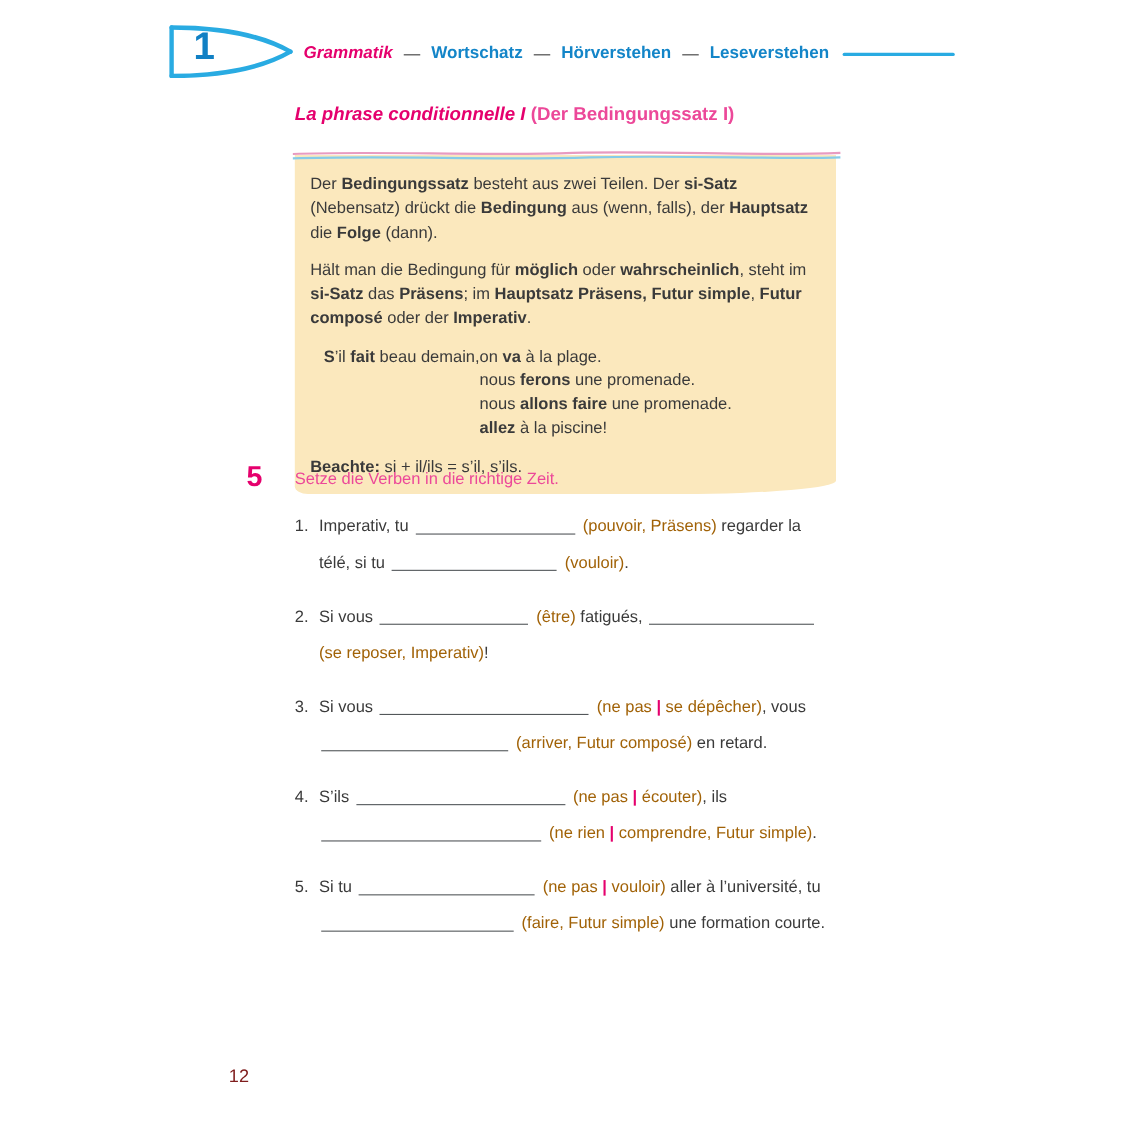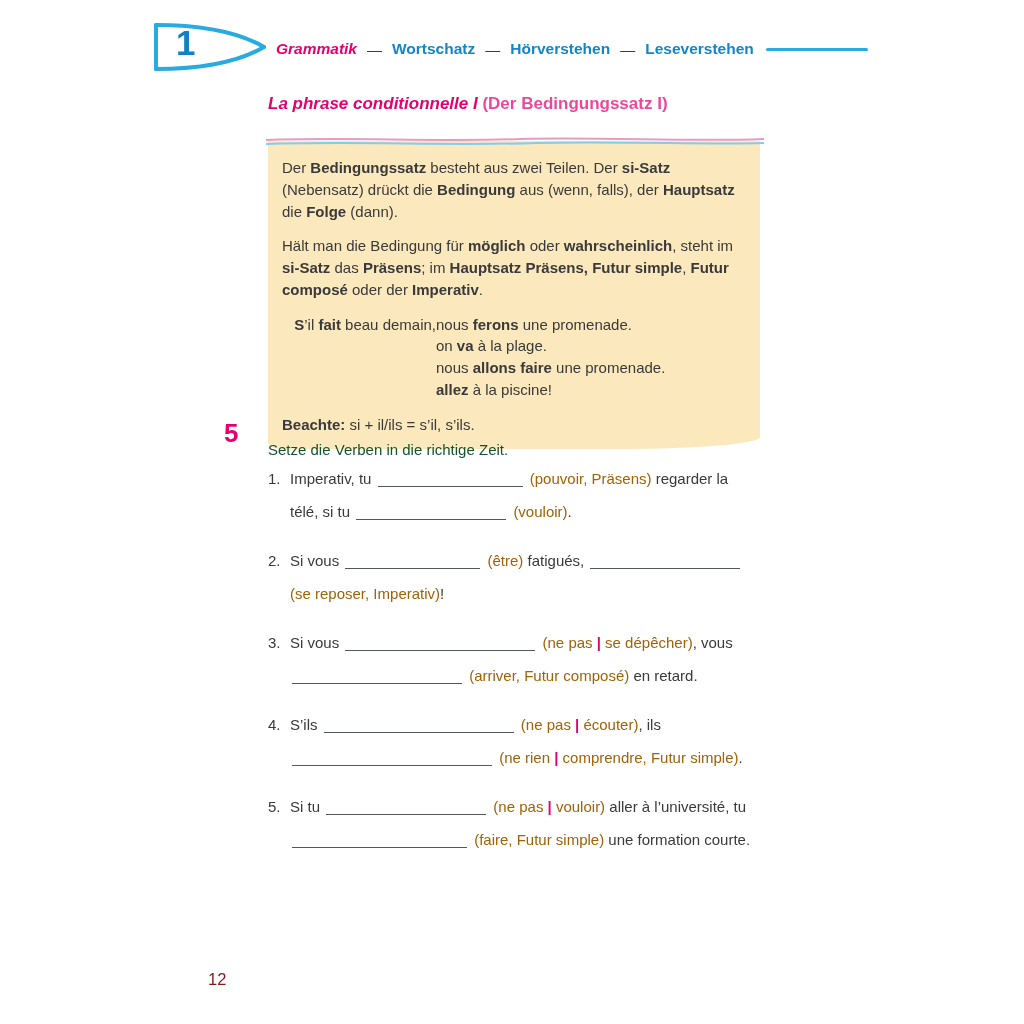--- a/index.html
+++ b/index.html
@@ -35,21 +35,21 @@
   
   .seg-n{font-weight:400;}
   .seg-b{font-weight:700;}
   .seg-g{font-weight:400;color:#a16207;}
   .seg-p{font-weight:700;color:#e5006d;}
   .blank{display:inline-block;border-bottom:1.4px solid #53575a;height:14px;
          vertical-align:-3px;margin:0 3px 0 2px;}
 
   
   .ex-num{position:absolute;left:224px;top:418px;font-size:26px;font-weight:800;color:#e5006d;}
-  .ex-instruction{position:absolute;left:268px;top:441px;font-size:15px;color:#14532d;}
+  .ex-instruction{position:absolute;left:268px;top:427px;font-size:15px;color:#ec4899;}
   .items{position:absolute;left:268px;top:462px;width:530px;font-size:15px;}
   .item{margin-bottom:16px;}
   .item-line{line-height:33px;white-space:nowrap;}
   .item-line.cont{padding-left:22px;}
   .item-num{display:inline-block;width:22px;}
 
   
   .page-num{position:absolute;left:208px;top:970px;font-size:16.5px;color:#7f1d1d;}
 </style>
 </head>
@@ -82,22 +82,22 @@
   <section class="infobox">
     <svg class="deco" width="500" height="12" viewBox="0 0 500 12">
       <path d="M0,4 C80,1 170,6 255,3 C340,1 425,6 498,3" stroke="#e89bc0" stroke-width="2" fill="none"></path>
       <path d="M0,8 C90,5 185,10 270,7 C360,5 445,9 498,7" stroke="#86cbe8" stroke-width="2" fill="none"></path>
     </svg>
     <p id="ib-p1"><span class="seg-n">Der </span><span class="seg-b">Bedingungssatz</span><span class="seg-n"> besteht aus zwei Teilen. Der </span><span class="seg-b">si-Satz</span><span class="seg-n"> (Nebensatz) drückt die </span><span class="seg-b">Bedingung</span><span class="seg-n"> aus (wenn, falls), der </span><span class="seg-b">Hauptsatz</span><span class="seg-n"> die </span><span class="seg-b">Folge</span><span class="seg-n"> (dann).</span></p>
     <p id="ib-p2"><span class="seg-n">Hält man die Bedingung für </span><span class="seg-b">möglich</span><span class="seg-n"> oder </span><span class="seg-b">wahrscheinlich</span><span class="seg-n">, steht im </span><span class="seg-b">si-Satz</span><span class="seg-n"> das </span><span class="seg-b">Präsens</span><span class="seg-n">; im </span><span class="seg-b">Hauptsatz Präsens, Futur simple</span><span class="seg-n">, </span><span class="seg-b">Futur composé</span><span class="seg-n"> oder der </span><span class="seg-b">Imperativ</span><span class="seg-n">.</span></p>
     <div class="example">
       <div class="ex-left" id="ex-left"><span class="seg-b">S</span><span class="seg-n">’il </span><span class="seg-b">fait</span><span class="seg-n"> beau demain,</span></div>
       <div class="ex-right" id="ex-right">
+          <div><span class="seg-n">on </span><span class="seg-b">va</span><span class="seg-n"> à la plage.</span></div>
           <div><span class="seg-n">nous </span><span class="seg-b">ferons</span><span class="seg-n"> une promenade.</span></div>
-          <div><span class="seg-n">on </span><span class="seg-b">va</span><span class="seg-n"> à la plage.</span></div>
           <div><span class="seg-n">nous </span><span class="seg-b">allons faire</span><span class="seg-n"> une promenade.</span></div>
           <div><span class="seg-b">allez</span><span class="seg-n"> à la piscine!</span></div>
         </div>
     </div>
     <p id="ib-note"><span class="seg-b">Beachte:</span><span class="seg-n"> si + il/ils = s’il, s’ils.</span></p>
   </section>
 
   <span class="ex-num">5</span>
   <span class="ex-instruction">Setze die Verben in die richtige Zeit.</span>
   <div class="items" id="items">

